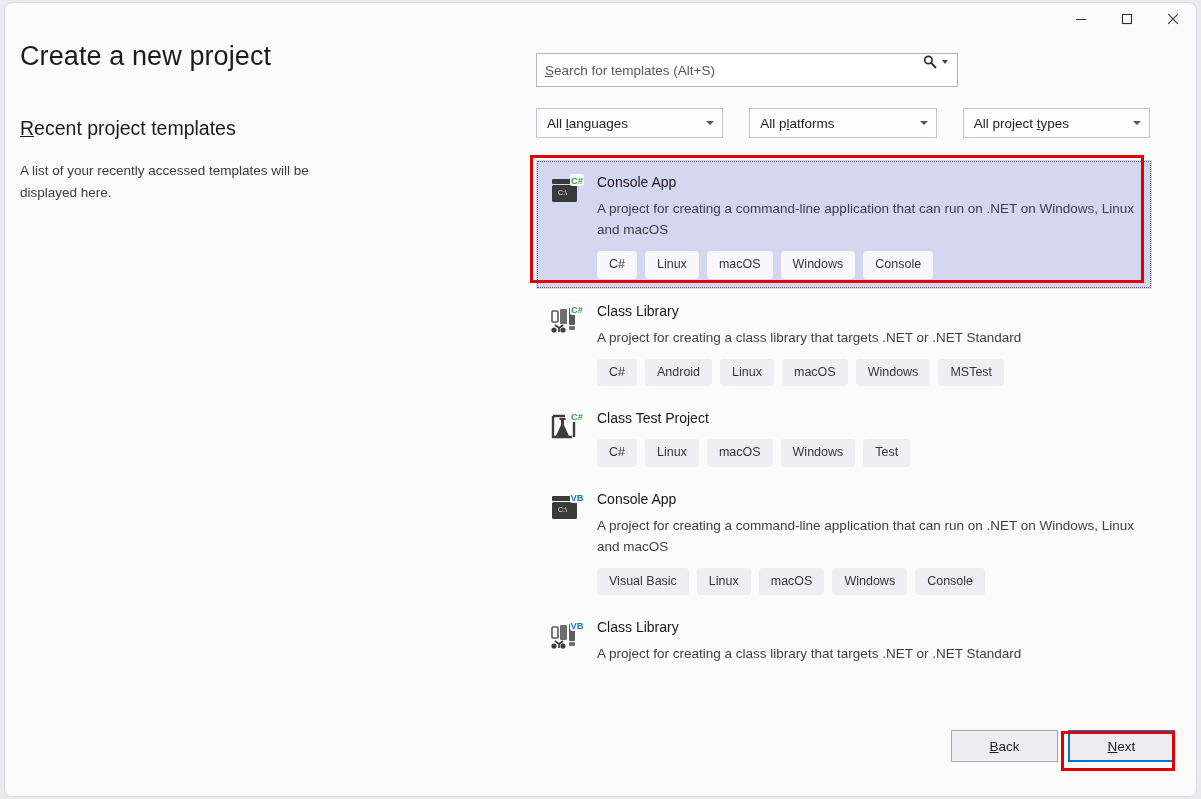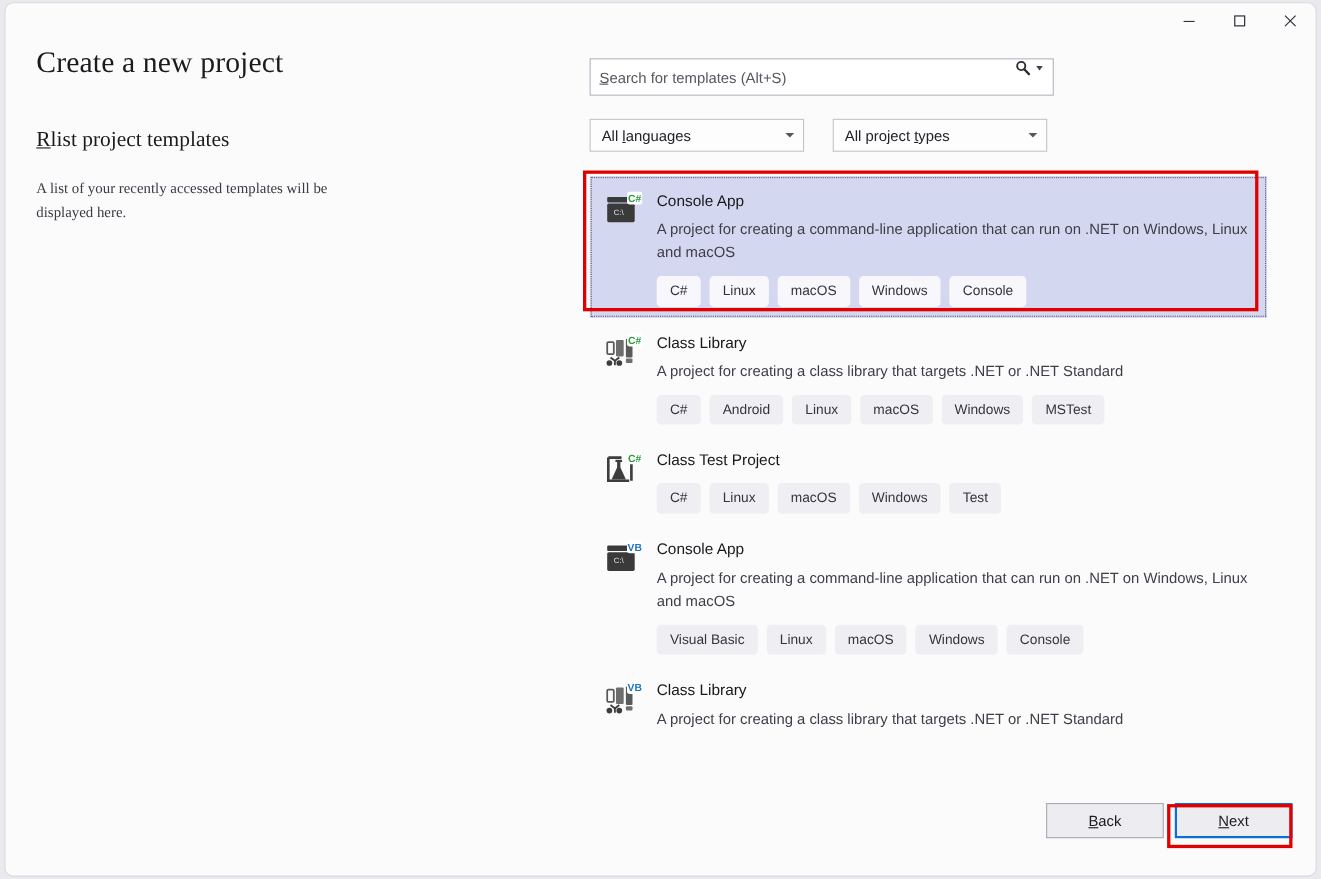--- a/index.html
+++ b/index.html
@@ -52,24 +52,23 @@
     font-size: 13px;
     line-height: 1;
     cursor: default;
     user-select: none;
   }
   .winbtn svg { display: block; }
 
   
   .leftpane {
     position: absolute;
-    left: 28px;
+    left: 15px;
     top: 36px;
     width: 460px;
-    font-family: Liberation Serif, serif;
   }
   .dlg-title {
     font-size: 27px;
     font-weight: normal;
     color: #1b1b1f;
     letter-spacing: 0.1px;
     margin: 0;
     padding: 0;
     line-height: 34px;
   }
@@ -296,40 +295,44 @@
       </div>
       <div class="winbtn close">
         <svg width="12" height="12" viewBox="0 0 12 12">
           <path d="M1.2 1.2 L10.8 10.8 M10.8 1.2 L1.2 10.8" stroke="currentColor" stroke-width="1.1" fill="none"></path>
         </svg>
       </div>
     </div>
 
     <div class="leftpane">
       <h1 class="dlg-title">Create a new project</h1>
-      <div class="section-title"><span class="acc">R</span><span>list project templates</span></div>
+      <div class="section-title"><span class="acc">R</span><span>ecent project templates</span></div>
       <div class="section-body">A list of your recently accessed templates will be displayed here.</div>
     </div>
 
     <div class="rightpane">
       <div class="searchrow">
         <input type="text" placeholder="Search for templates (Alt+S)" style="">
         <span class="search-underline"></span>
         <span class="search-ico">
           <svg width="16" height="16" viewBox="0 0 16 16">
             <circle cx="6.4" cy="6" r="3.7" fill="none" stroke="currentColor" stroke-width="1.7"></circle>
             <path d="M9.2 8.9 L13.4 13.4" stroke="currentColor" stroke-width="2.1" stroke-linecap="round"></path>
           </svg>
           <span class="caret-sm"></span>
         </span>
       </div>
 
       <div class="filters">
         <div class="filter">
           <span class="lbl"><span>All </span><span class="acc">l</span><span>anguages</span></span>
+          <span class="arrow"></span>
+        </div>
+        <div class="filter">
+          <span class="lbl"><span>All p</span><span class="acc">l</span><span>atforms</span></span>
           <span class="arrow"></span>
         </div>
         <div class="filter">
           <span class="lbl"><span>All project </span><span class="acc">t</span><span>ypes</span></span>
           <span class="arrow"></span>
         </div>
       </div>
     </div>
 
     <div class="listwrap">

